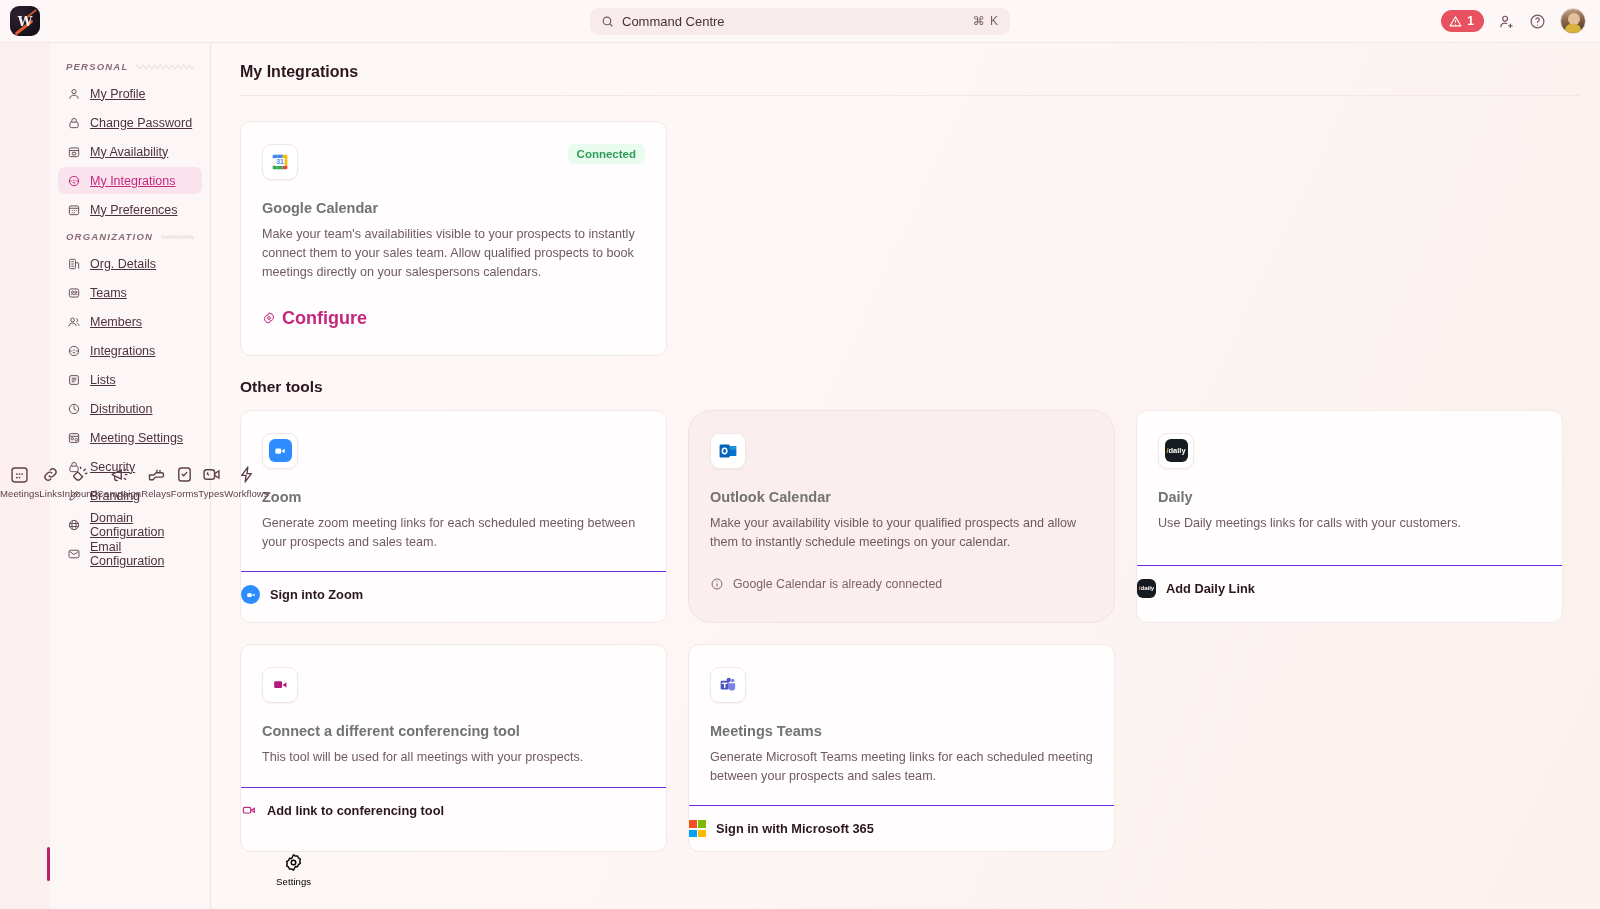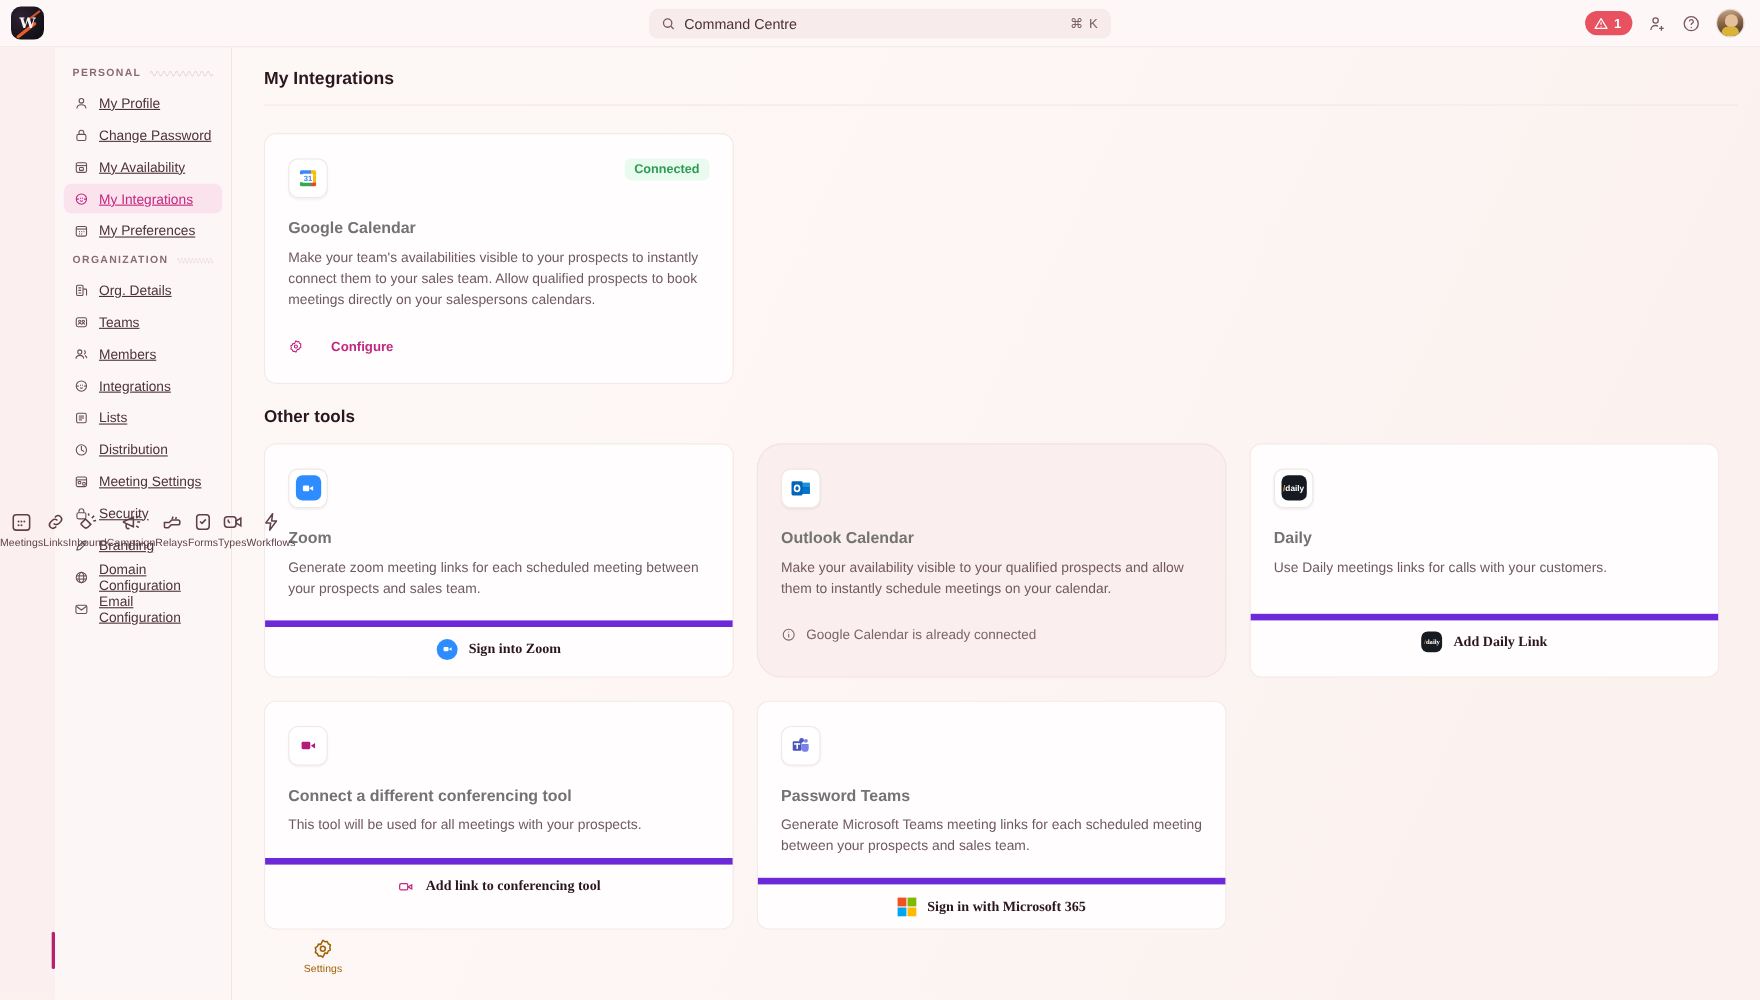--- a/index.html
+++ b/index.html
@@ -84,37 +84,37 @@
     display: flex; flex-direction: row; align-items: center;
     padding-top: 10px; position: relative;
   }
   .rail-item {
     width: 50px; padding: 7px 0 6px; display: flex; flex-direction: column;
     align-items: center; gap: 3px; cursor: pointer; color: #5e4049;
   }
   .rail-item .lbl { font-size: 9.5px; letter-spacing: .1px; }
   .rail-div { width: 26px; height: 1px; background: #eddddd; margin: 6px 0; }
   .rail-bottom { margin-top: auto; padding-bottom: 16px; }
-  .rail-item.active { color: #a16207; align-items: center; }
+  .rail-item.active { color: #000000; align-items: center; }
   .rail-active-bar {
     position: absolute; right: 0; width: 3px; height: 34px; background: #b3216f;
     border-radius: 2px;
   }
 
   
   .navcol {
     width: 161px; min-width: 161px; background: #fdf6f6;
     border-right: 1px solid #f2e4e4; padding: 12px 8px 0 8px;
   }
   .nav-section {
     display: flex; align-items: center; gap: 8px;
     padding: 6px 8px 8px 8px;
   }
   .nav-section .ttl {
-    font-size: 9.5px; font-weight: bold; letter-spacing: 1.2px; color: #8a6b75;
+    font-size: 9.5px; font-weight: bold; letter-spacing: 1.2px; color: #8a6b75; font-style: italic;
   }
   .squiggle { flex: 1; height: 8px; color: #e3cfd4; }
   .nav-item {
     display: flex; align-items: center; gap: 9px;
     height: 27px; padding: 0 9px; border-radius: 7px;
     font-size: 12.5px; color: #4d333c; cursor: pointer; margin-bottom: 2px; text-decoration: underline;
   }
   .nav-item svg { flex: none; opacity: .85; }
   .nav-item.active { background: #fbe3ee; color: #c4277f; }
   .nav-item.active svg { opacity: 1; }
@@ -139,27 +139,27 @@
     box-shadow: 0 1px 2px rgba(60,20,40,.05);
   }
   .card-head { display: flex; align-items: flex-start; justify-content: space-between; }
   .badge-connected {
     background: #e9fbef; color: #2f9c55; font-size: 11.5px; font-weight: bold;
     border-radius: 6px; padding: 4px 9px;
   }
   .card-title { font-size: 14.5px; font-weight: bold; color: #737373; margin-top: 20px; }
   .card-desc { font-size: 12.6px; line-height: 1.5; color: #705a62; margin-top: 9px; }
   .card-foot {
-    border-top: 6px solid #6d28d9; height: 46px;
-    display: flex; align-items: center; justify-content: center; gap: 10px;
-    font-size: 12.8px; font-weight: bold; color: #2b1620; cursor: pointer; font-family: Liberation Serif, serif;
+    border-top: 1px solid #6d28d9; height: 46px;
+    display: flex; align-items: center; gap: 10px;
+    font-size: 12.8px; font-weight: bold; color: #2b1620; cursor: pointer;
   }
   .link-configure {
-    display: flex; align-items: center; gap: 25px; margin-top: 26px;
-    color: #c2277e; font-size: 12px; font-weight: bold; cursor: pointer;
+    display: flex; align-items: center; gap: 6px; margin-top: 26px;
+    color: #c2277e; font-size: 18px; font-weight: bold; cursor: pointer;
   }
 
   
   .top-card { width: 427px; }
   .top-card .pad { padding: 22px 21px 26px; }
 
   
   .tools-grid {
     display: grid; grid-template-columns: 427px 427px 427px;
     gap: 21px; padding-bottom: 20px;
@@ -634,21 +634,21 @@
           <div class="card-icon">
             <svg width="20" height="20" viewBox="0 0 24 24">
               <circle cx="17.6" cy="6.6" r="2.1" fill="#7b83eb"></circle>
               <circle cx="12.9" cy="6" r="2.6" fill="#5059c9"></circle>
               <path d="M13.2 10h6.6a.8.8 0 0 1 .8.8v4.1a3.7 3.7 0 0 1-3.7 3.7h-.3a3.7 3.7 0 0 1-3.7-3.7z" fill="#7b83eb"></path>
               <rect x="3.2" y="7" width="9.6" height="10.4" rx="1.2" fill="#4b53bc"></rect>
               <rect x="4.6" y="9.2" width="6.8" height="1.6" fill="#fff"></rect>
               <rect x="7.2" y="9.2" width="1.7" height="6.2" fill="#fff"></rect>
             </svg>
           </div>
-          <div class="card-title">Password Teams</div>
+          <div class="card-title">Meetings Teams</div>
           <div class="card-desc">Generate Microsoft Teams meeting links for each scheduled meeting between your prospects and sales team.</div>
         </div>
         <div class="card-foot">
           <span class="ms-grid">
             <i style="background:#f25022"></i>
               <i style="background:#7fba00"></i>
             <i style="background:#00a4ef"></i>
               <i style="background:#ffb900"></i>
           </span>
           <span>Sign in with Microsoft 365</span>

